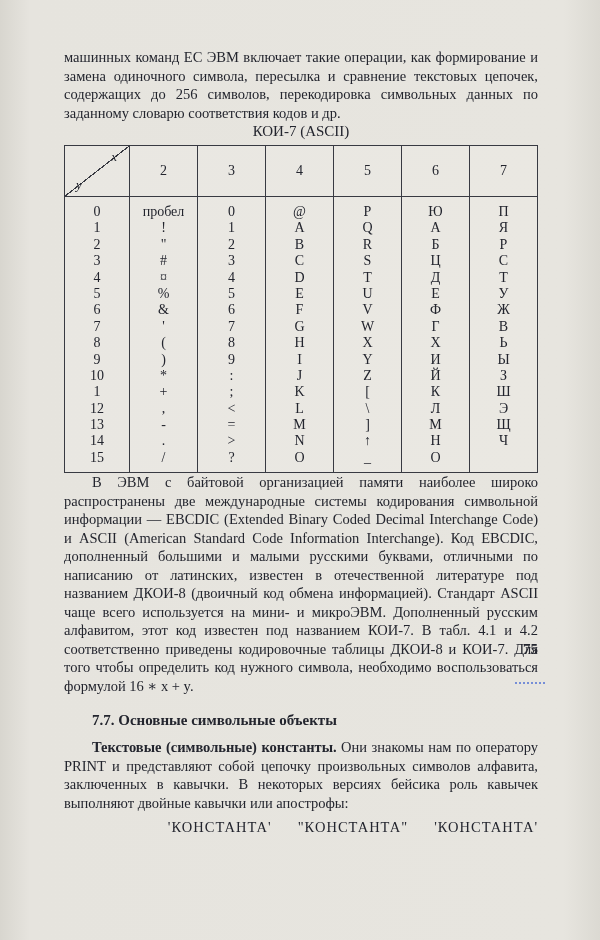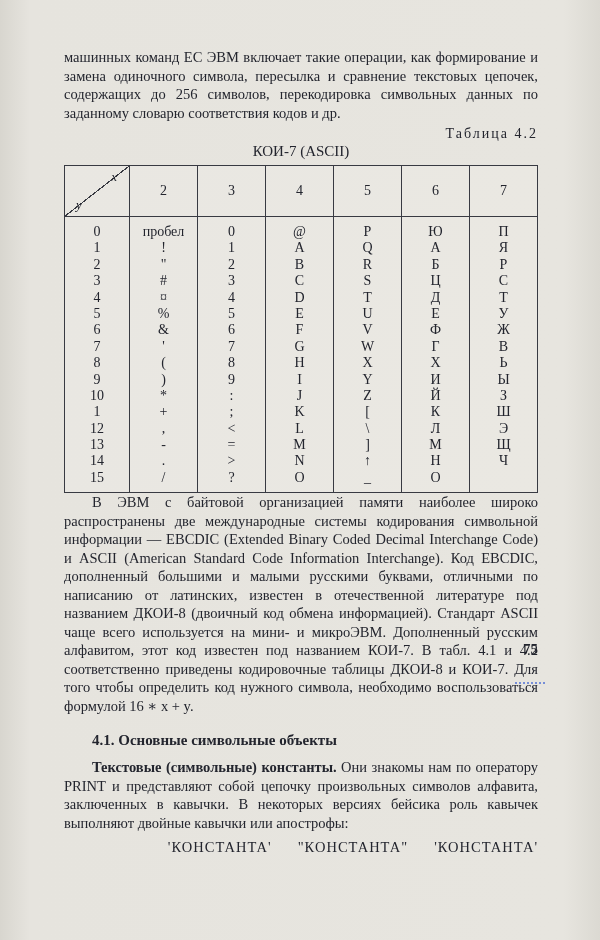--- a/index.html
+++ b/index.html
@@ -103,21 +103,20 @@
   }
 </style>
 </head>
 <body>
 
 <div class="sheet">
   <div class="text-block">
 
     <p class="para no-indent">машинных команд ЕС ЭВМ включает такие операции, как формирование и замена одиночного символа, пересылка и сравнение текстовых цепочек, содержащих до 256 символов, перекодировка символьных данных по заданному словарю соответствия кодов и др.</p>
 
-    <div class="tbl-caption">Таблица 4.2</div>
     <div class="tbl-title">КОИ-7 (ASCII)</div>
 
     <div class="tbl">
       <div class="thead">
         <div class="corner">
           <span class="cx">x</span>
           <span class="cy">y</span>
         </div>
         <div class="hcell">2</div>
         <div class="hcell">3</div>
@@ -251,21 +250,21 @@
             <div class="tline">Э</div>
             <div class="tline">Щ</div>
             <div class="tline">Ч</div>
             <div class="tline">&nbsp;</div>
           </div>
       </div>
     </div>
 
     <p class="para after-table">В ЭВМ с байтовой организацией памяти наиболее широко распространены две международные системы кодирования символьной информации — EBCDIC (Extended Binary Coded Decimal Interchange Code) и ASCII (American Standard Code Information Interchange). Код EBCDIC, дополненный большими и малыми русскими буквами, отличными по написанию от латинских, известен в отечественной литературе под названием ДКОИ-8 (двоичный код обмена информацией). Стандарт ASCII чаще всего используется на мини- и микроЭВМ. Дополненный русским алфавитом, этот код известен под названием КОИ-7. В табл. 4.1 и 4.2 соответственно приведены кодировочные таблицы ДКОИ-8 и КОИ-7. Для того чтобы определить код нужного символа, необходимо воспользоваться формулой 16 ∗ x + y.</p>
 
-    <h2 class="heading">4.1. Основные символьные объекты</h2>
+    <h2 class="heading">7.7. Основные символьные объекты</h2>
 
     <p class="para"><span class="lead">Текстовые (символьные) константы.</span><span> Они знакомы нам по оператору PRINT и представляют собой цепочку произвольных символов алфавита, заключенных в кавычки. В некоторых версиях бейсика роль кавычек выполняют двойные кавычки или апострофы:</span></p>
 
     <div class="constants">
       <span>'КОНСТАНТА'</span>
       <span>"КОНСТАНТА"</span>
       <span>'КОНСТАНТА'</span>
     </div>
 
   </div>

